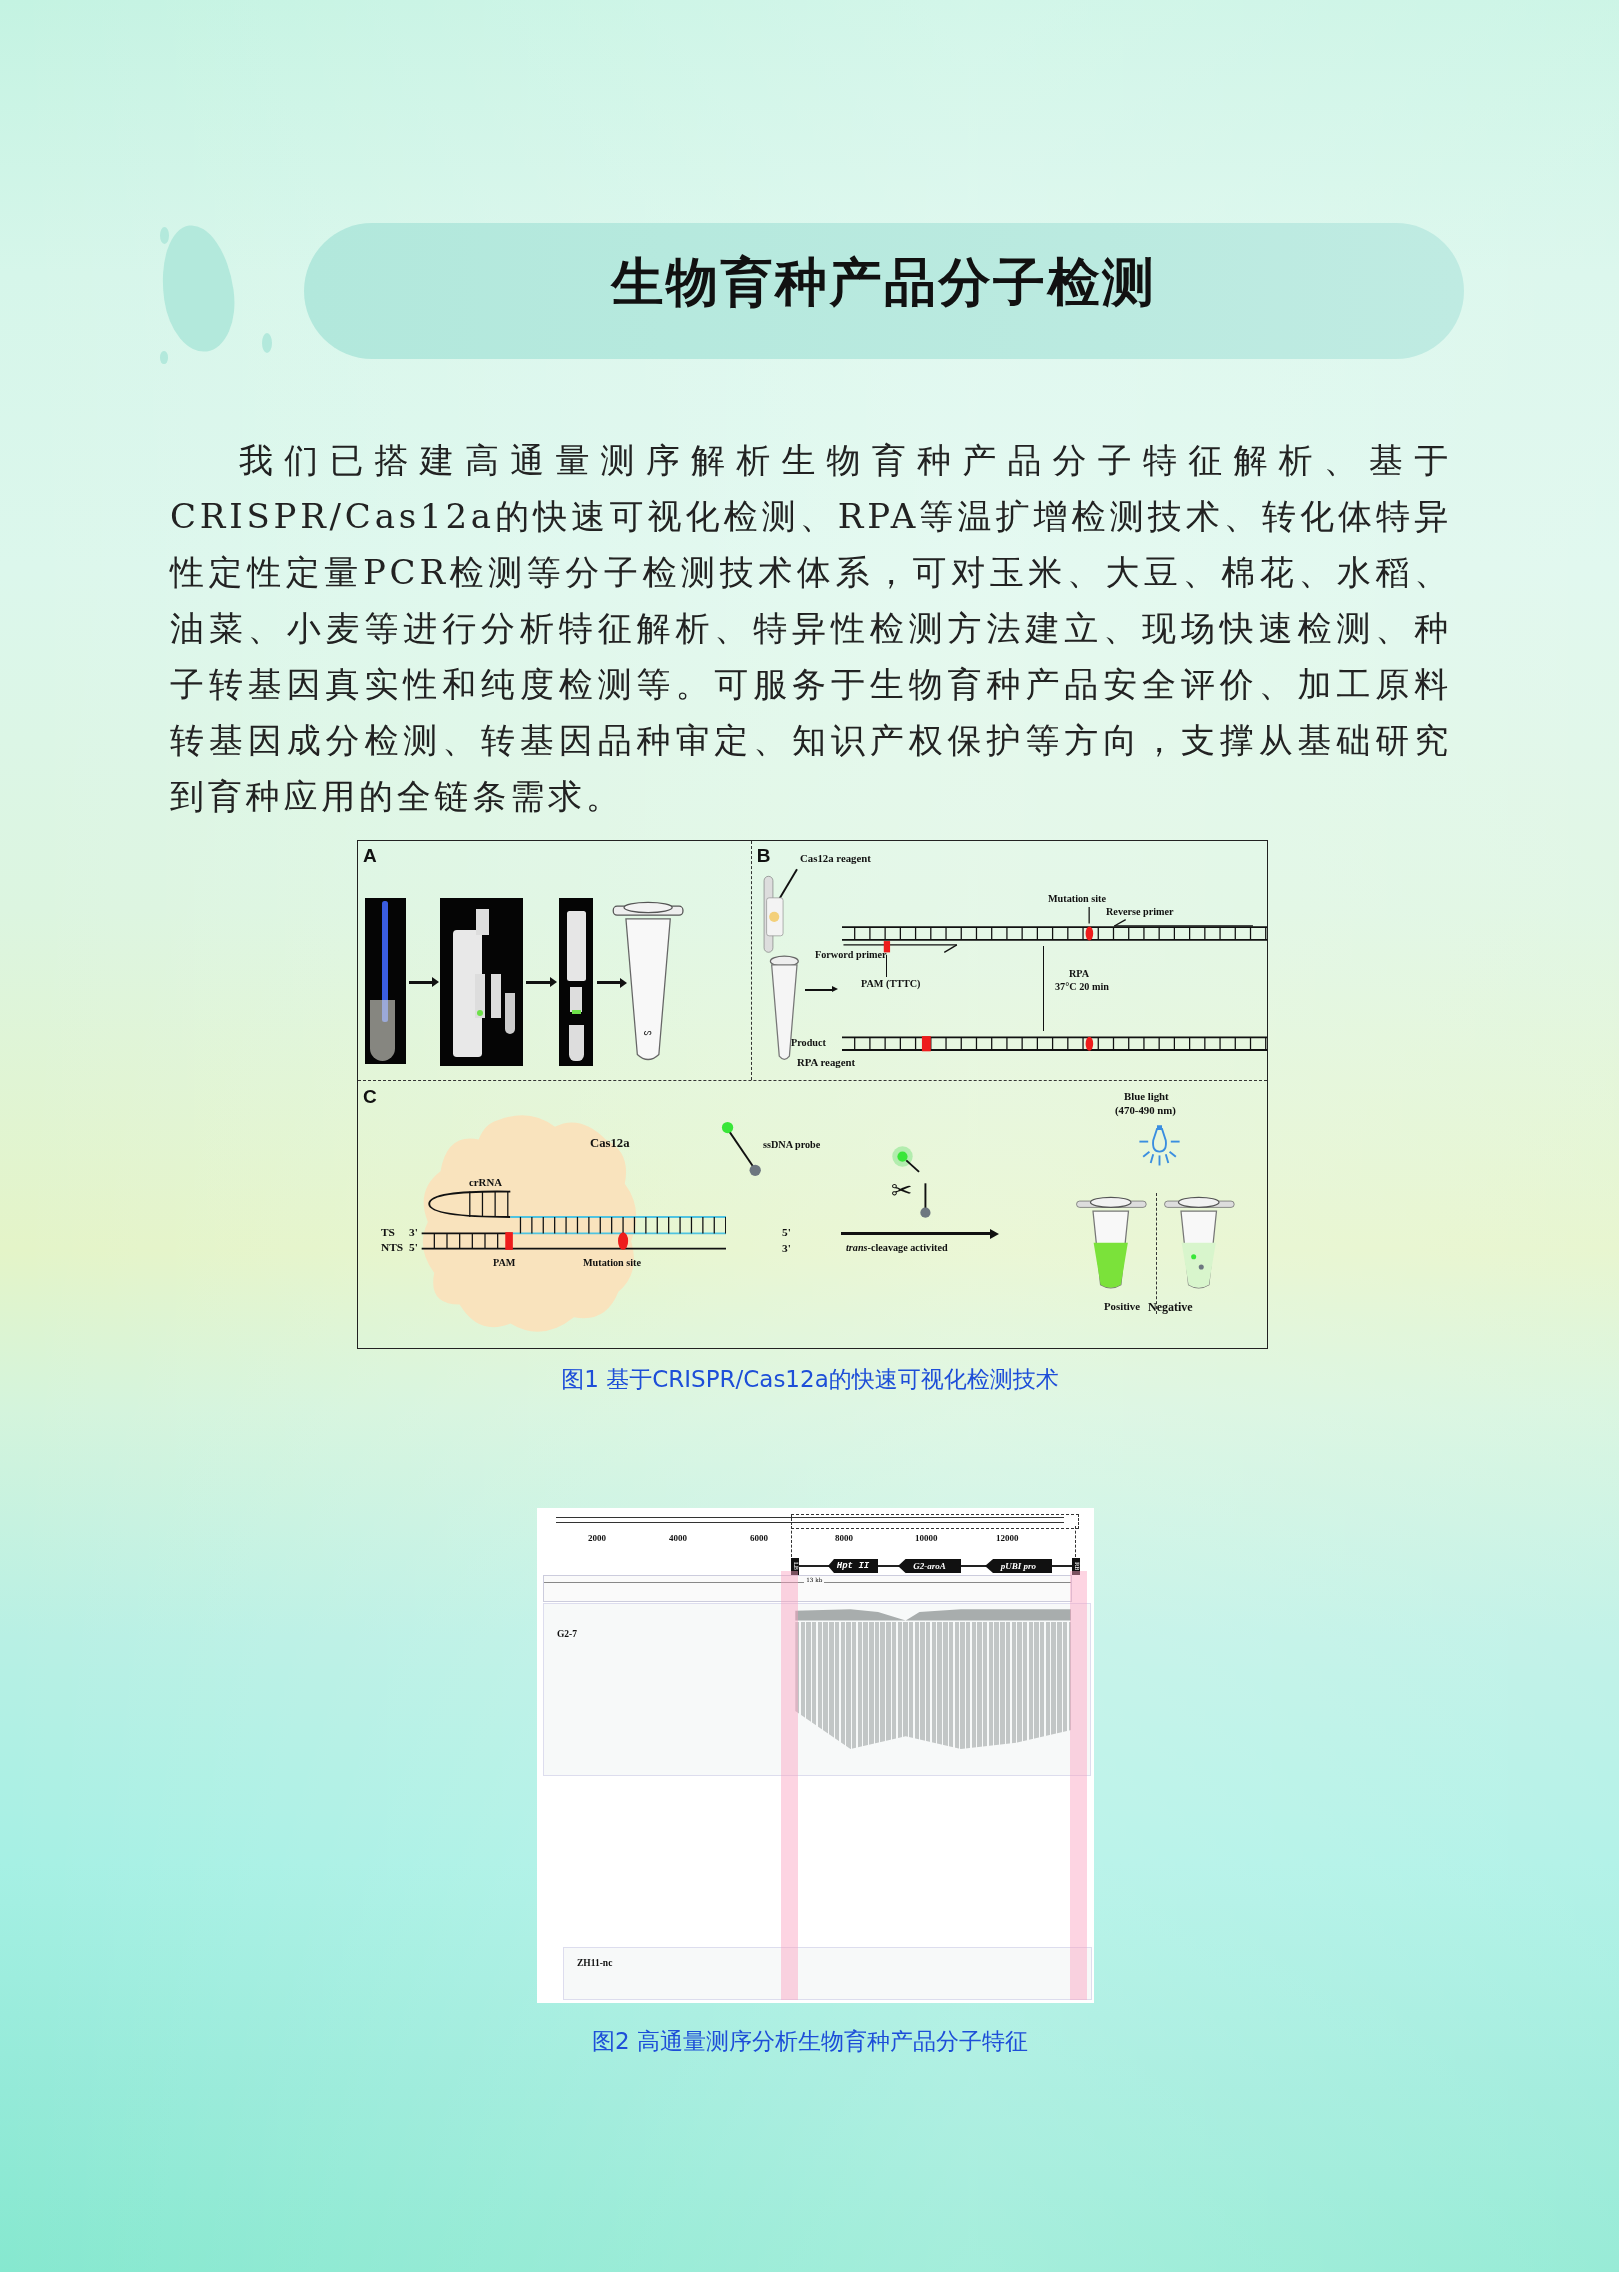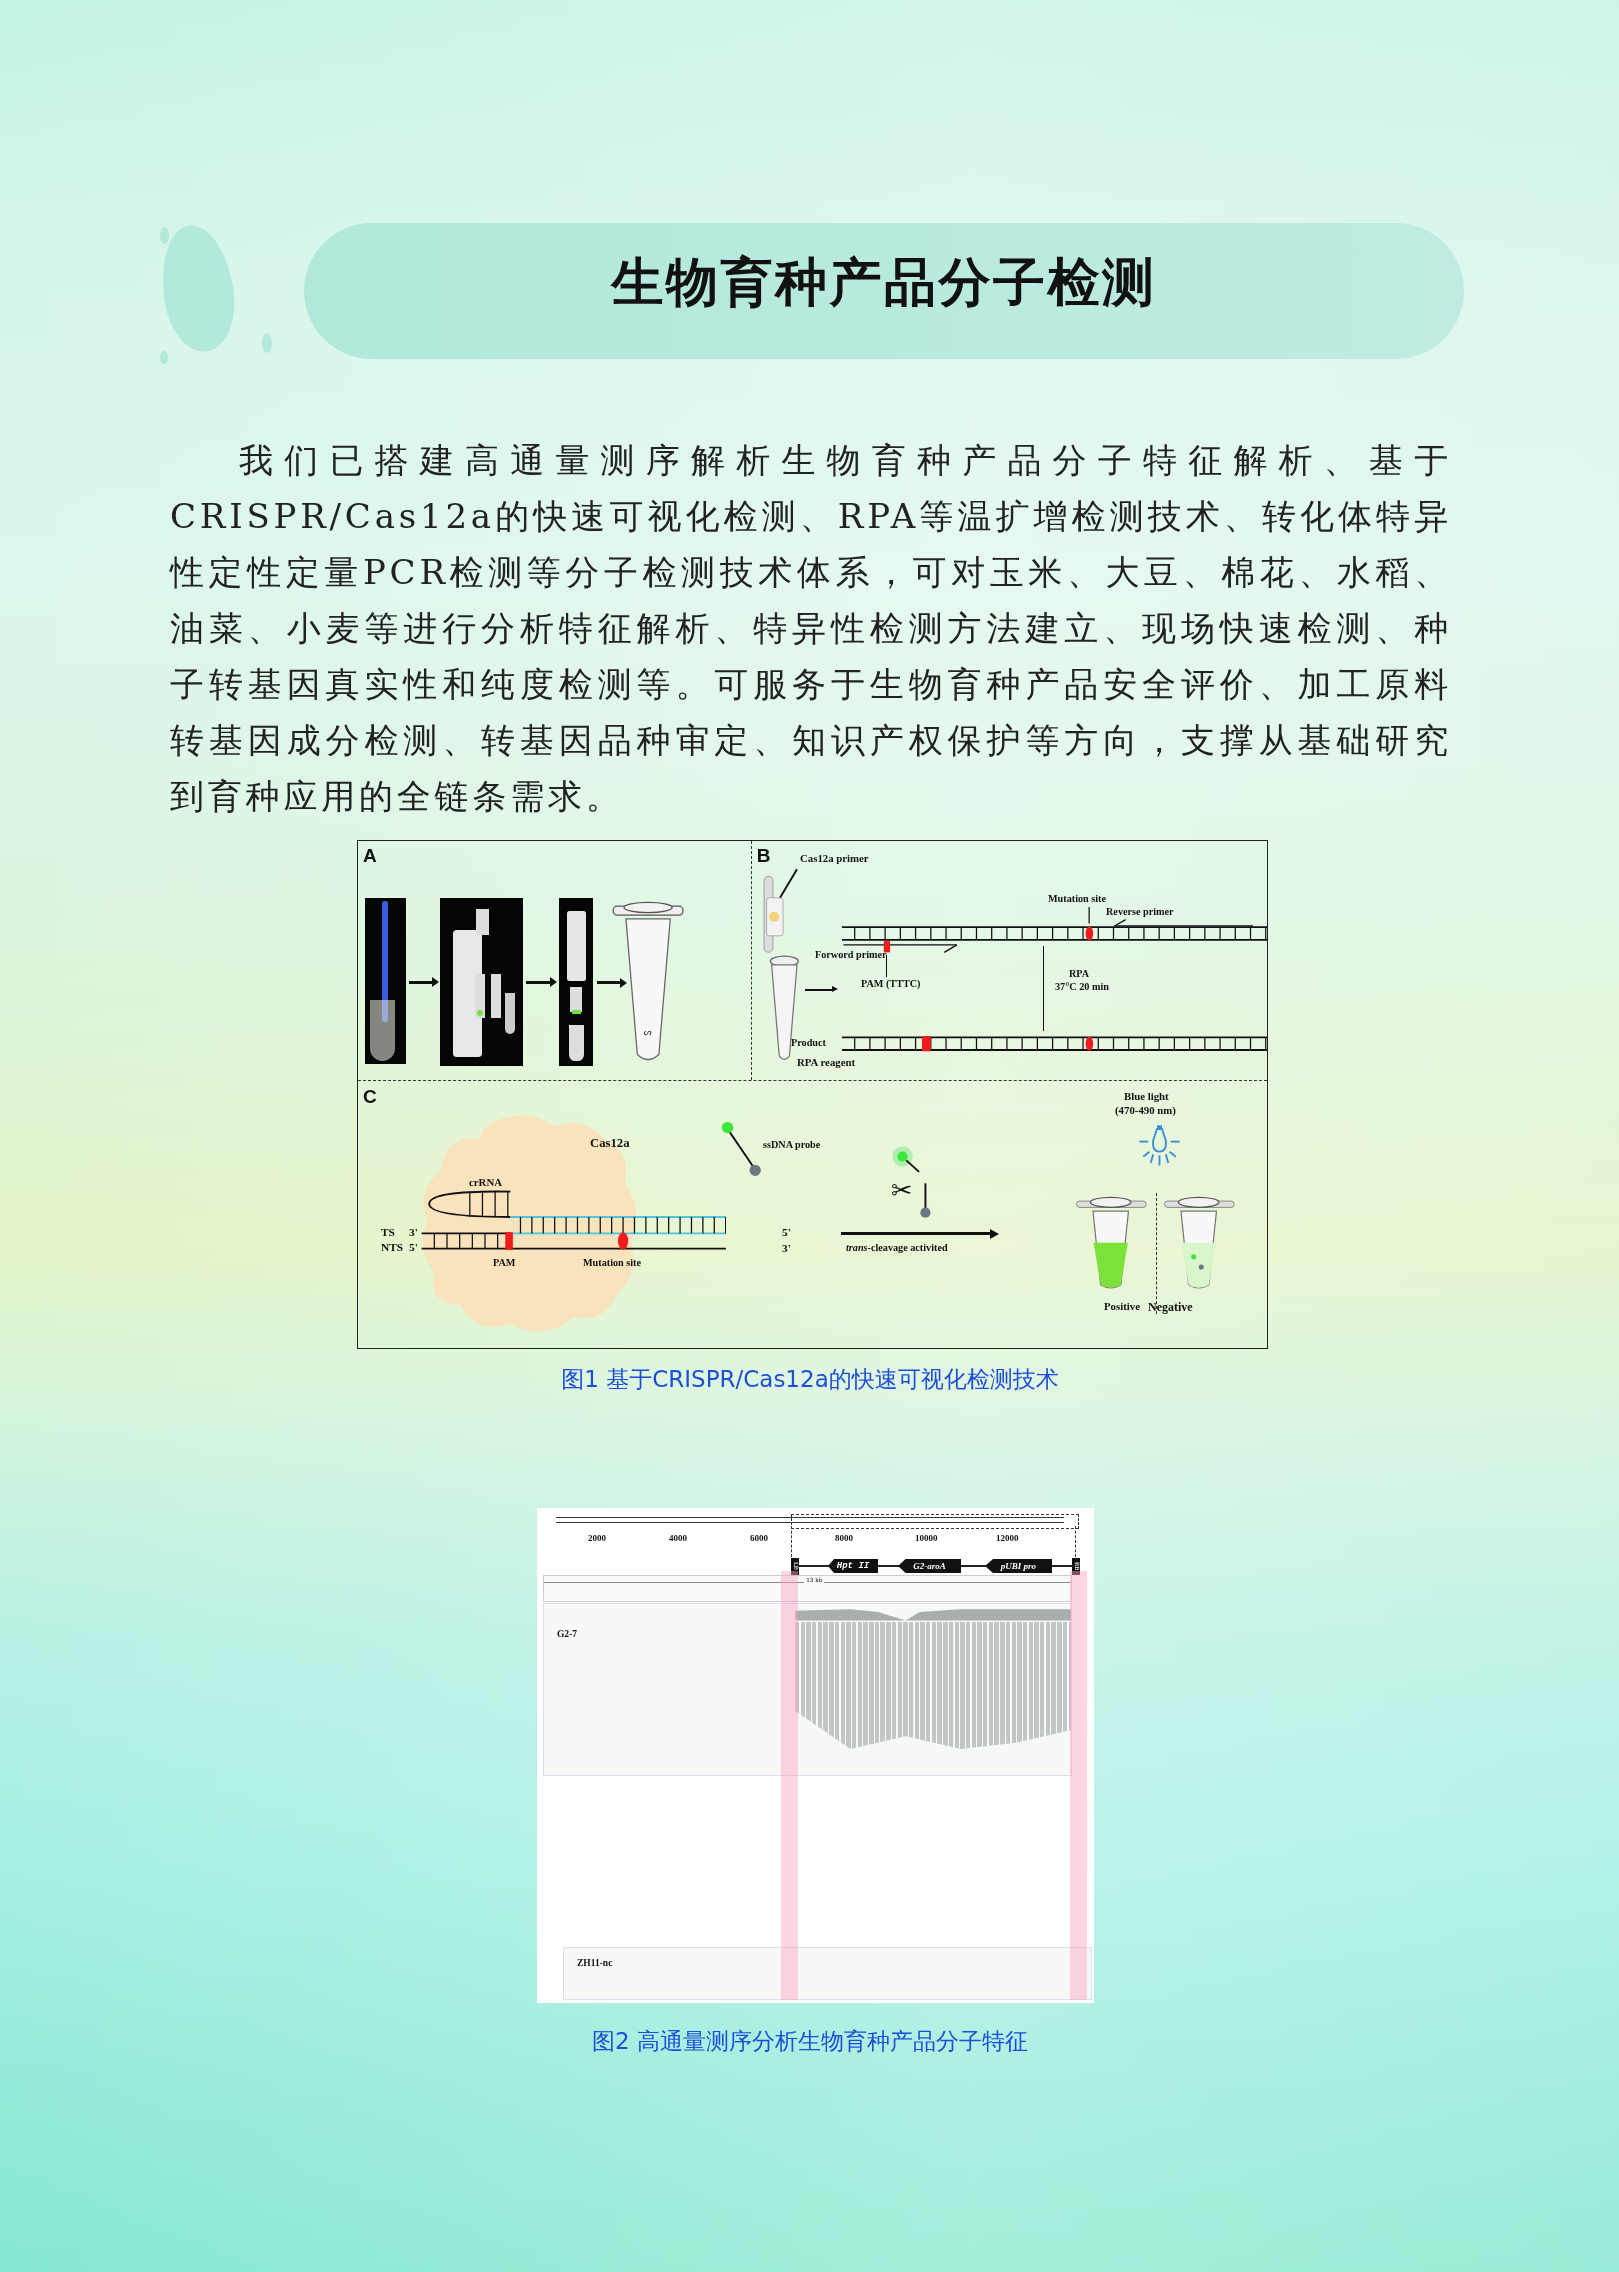--- a/index.html
+++ b/index.html
@@ -89,21 +89,21 @@
     <svg class="abs" style="left:254px;top:60px;" width="76" height="165" viewBox="0 0 120 260">
       <rect x="2" y="8" width="110" height="14" rx="6" fill="#eee" stroke="#555" stroke-width="2"></rect>
       <ellipse cx="57" cy="10" rx="38" ry="8" fill="#f3f3f3" stroke="#555" stroke-width="2"></ellipse>
       <path d="M22 28 L92 28 L74 242 Q57 258 40 242 Z" fill="#f8f8f8" stroke="#666" stroke-width="2"></path>
       <text x="50" y="212" font-size="14" fill="#111">ᔕ</text>
     </svg>
   </div>
 
   <div class="panel" style="left:395px;top:0;width:514px;height:239px;">
     <div class="panel-letter" style="left:3.8px;top:3.8px;">B</div>
-    <div class="lbl" style="left:47px;top:11.4px;font-size:10.8px;">Cas12a primer</div>
+    <div class="lbl" style="left:47px;top:11.4px;font-size:10.8px;">Cas12a reagent</div>
     <svg class="abs" style="left:6.3px;top:25.4px;" width="57" height="203" viewBox="0 0 90 320">
       <line x1="60" y1="5" x2="32" y2="52" stroke="#111" stroke-width="3"></line>
       <rect x="8" y="16" width="14" height="120" rx="7" fill="#ddd" stroke="#777"></rect>
       <rect x="12" y="50" width="26" height="60" rx="4" fill="#f3f3f3" stroke="#888"></rect>
       <circle cx="24" cy="80" r="8" fill="#f3d07a"></circle>
       <ellipse cx="40" cy="150" rx="22" ry="8" fill="#eee" stroke="#666" stroke-width="2"></ellipse>
       <path d="M20 156 L60 156 L48 300 Q40 310 32 300 Z" fill="#f5f5f5" stroke="#777" stroke-width="2"></path>
     </svg>
     <div class="lbl" style="left:44px;top:215px;font-size:10.8px;">RPA reagent</div>
     <div class="abs" style="left:52px;top:148px;width:28px;height:1.9px;background:#111;"></div>
@@ -333,21 +333,21 @@
   <div class="abs" style="left:535px;top:50px;width:7.6px;height:16.5px;background:#111;color:#fff;font-size:5.7px;writing-mode:vertical-rl;text-align:center;">RB</div>
   <div class="gene" style="left:291px;top:51px;width:50px;font-family:Liberation Mono, monospace;">Hpt II</div>
   <div class="gene" style="left:361px;top:51px;width:63px;">G2-aroA</div>
   <div class="gene" style="left:448px;top:51px;width:67px;">pUBI pro</div>
 
   <div class="abs" style="left:6.3px;top:67px;width:527px;height:25.4px;border:0.6px solid #ccd;background:#fafafa;">
     <div class="abs" style="left:0;right:0;top:6.3px;border-top:0.6px solid #888;"></div>
     <div class="abs" style="left:260px;top:1.3px;font-size:5.7px;background:#fafafa;padding:0 1.9px;">13 kb</div>
   </div>
 
-  <div class="abs" style="left:6.3px;top:95px;width:527px;height:171px;border:0.6px solid #dde;background:#f7f9f9;">
+  <div class="abs" style="left:6.3px;top:95px;width:527px;height:171px;border:0.6px solid #dde;background:#f7f9f9;padding-left:19px;">
     <div class="abs" style="left:251px;top:2.5px;width:276px;height:14px;background:#a8adad;clip-path:polygon(0 100%,0 30%,20% 20%,30% 40%,40% 100%,45% 40%,60% 20%,100% 20%,100% 100%);"></div>
     <div class="abs" style="left:251px;top:18px;width:276px;height:127px;background:repeating-linear-gradient(90deg,#c2c6c6 0 4.4px,#f7f9f9 4.4px 5.7px);clip-path:polygon(0 0,100% 0,100% 85%,80% 95%,60% 100%,40% 90%,20% 100%,0 70%);"></div>
     <div class="track-label" style="left:12.7px;top:25.4px;">G2-7</div>
   </div>
 
 
   <div class="abs" style="left:6.3px;top:439px;width:527px;height:51px;border:0.6px solid #dde;background:#f7f9f9;margin-left:20px;">
     <div class="track-label" style="left:12.7px;top:10.2px;">ZH11-nc</div>
   </div>
 

